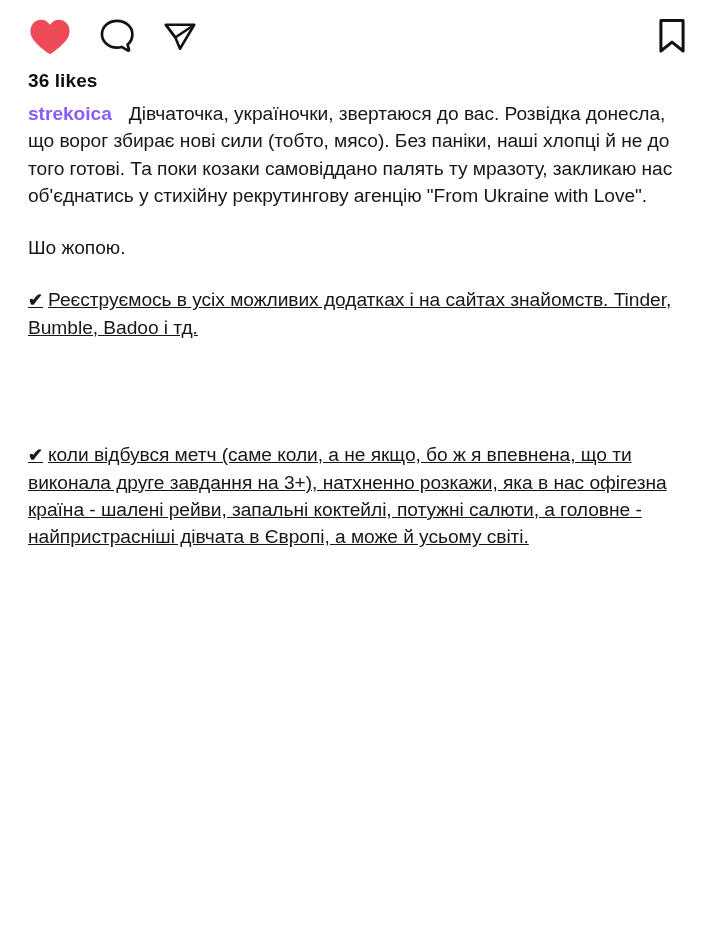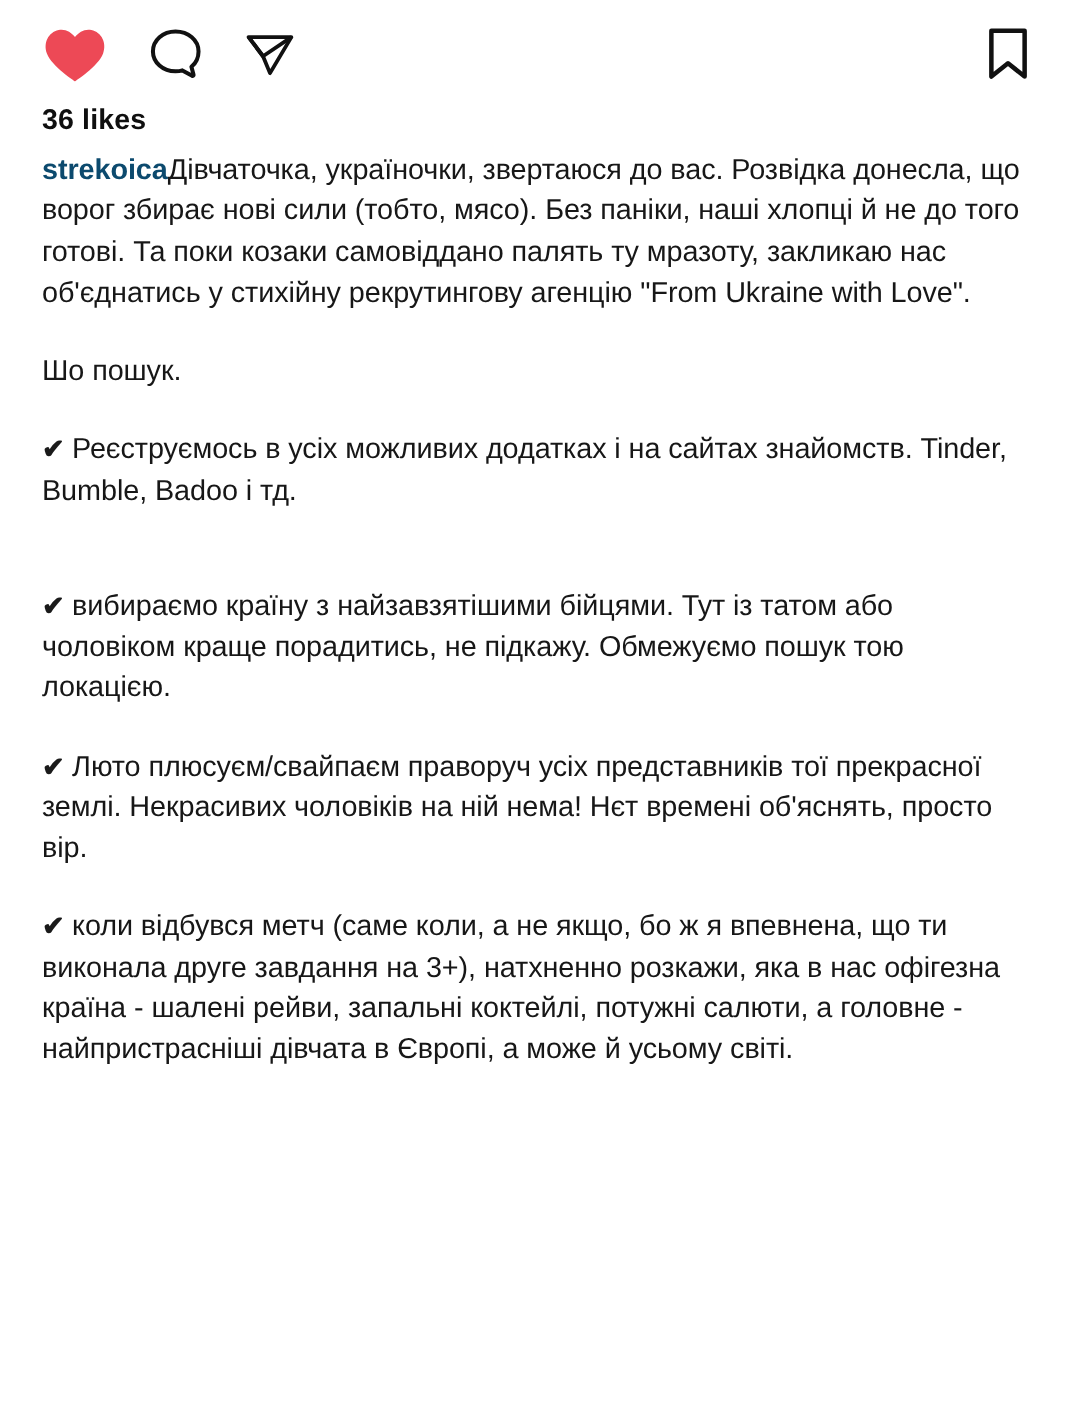--- a/index.html
+++ b/index.html
@@ -55,37 +55,38 @@
     color: #0f0f0f;
   }
   .caption {
     font-size: 19.2px;
     line-height: 1.42;
     color: #171717;
     letter-spacing: -0.05px;
   }
   .username {
     font-weight: bold;
-    color: #0c4a6e;
-    margin-right: 0;
+    color: #8b5cf6;
+    margin-right: 17px;
   }
   .para {
     margin: 0 0 0 0;
   }
   .blank-line {
     height: 25px;
   }
   .check {
     font-size: 18px;
     color: #1a1a1a;
     margin-right: 5px;
     font-weight: bold;
   }
   .bullet-block {
     margin: 0;
+    text-decoration: underline;
   }
 </style>
 </head>
 <body>
 
 <div class="post">
 
   <div class="action-bar">
     <div class="action-left">
       <button class="icon-btn" aria-label="like">
@@ -117,42 +118,36 @@
   <div class="likes">36 likes</div>
 
   <div class="caption">
 
     <div class="para">
       <span class="username">strekoica</span><span>Дівчаточка, україночки, звертаюся до вас. Розвідка донесла, що ворог збирає нові сили (тобто, мясо). Без паніки, наші хлопці й не до того готові. Та поки козаки самовіддано палять ту мразоту, закликаю нас об'єднатись у стихійну рекрутингову агенцію "From Ukraine with Love".</span>
     </div>
 
     <div class="blank-line"></div>
 
-    <div class="para">Шо пошук.</div>
+    <div class="para">Шо жопою.</div>
 
     <div class="blank-line"></div>
 
     <div class="bullet-block">
       <span class="check">✔</span><span>Реєструємось в усіх можливих додатках і на сайтах знайомств. Tinder, Bumble, Badoo і тд.</span>
     </div>
 
     <div class="blank-line"></div>
 
 
     <div class="blank-line"></div>
 
-    <div class="bullet-block">
-      <span class="check">✔</span><span>вибираємо країну з найзавзятішими бійцями. Тут із татом або чоловіком краще порадитись, не підкажу. Обмежуємо пошук тою локацією.</span>
-    </div>
 
     <div class="blank-line"></div>
 
-    <div class="bullet-block">
-      <span class="check">✔</span><span>Люто плюсуєм/свайпаєм праворуч усіх представників тої прекрасної землі. Некрасивих чоловіків на ній нема! Нєт времені об'яснять, просто вір.</span>
-    </div>
 
     <div class="blank-line"></div>
 
     <div class="bullet-block">
       <span class="check">✔</span><span>коли відбувся метч (саме коли, а не якщо, бо ж я впевнена, що ти виконала друге завдання на 3+), натхненно розкажи, яка в нас офігезна країна - шалені рейви, запальні коктейлі, потужні салюти, а головне - найпристрасніші дівчата в Європі, а може й усьому світі.</span>
     </div>
 
     <div class="blank-line"></div>
 
 

